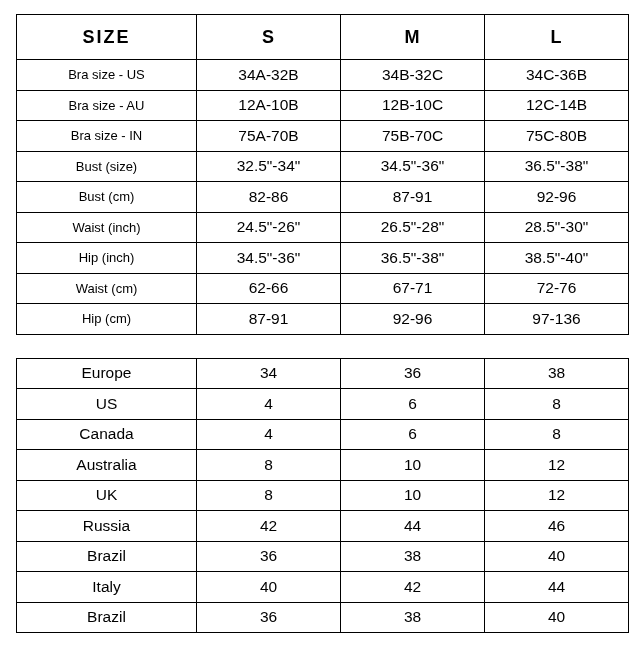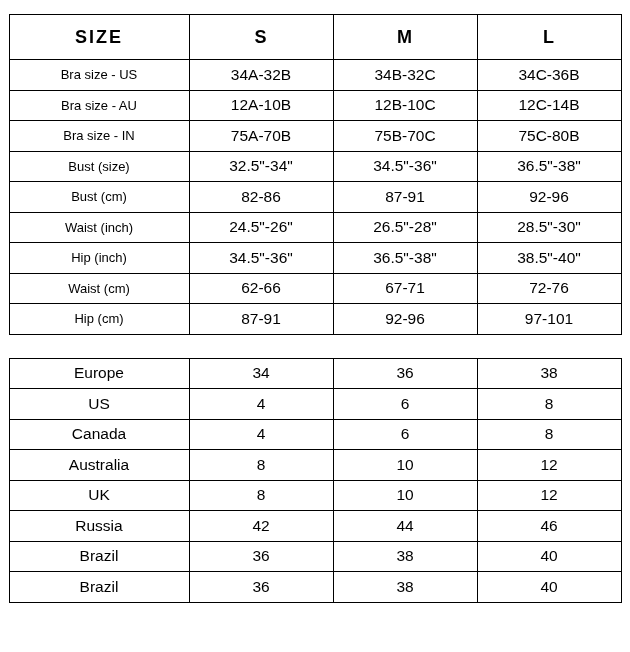--- a/index.html
+++ b/index.html
@@ -12,21 +12,21 @@
     height: 652px;
     font-family: "Liberation Sans", sans-serif;
     color: #111111;
     overflow: hidden;
   }
   .page {
     width: 630px;
     height: 525px;
     position: relative;
     box-sizing: border-box;
-    padding: 8px 8px 0 8px;
+    padding: 8px 8px 0 16px;
   }
   table {
     border-collapse: collapse;
     table-layout: fixed;
     width: 612px;
     margin: 0 auto;
     background: #ffffff;
   }
   table.size-table {
     margin-top: 6px;
@@ -139,21 +139,21 @@
       <tr class="data-row">
         <td class="rowlabel">Waist (cm)</td>
         <td>62-66</td>
         <td>67-71</td>
         <td>72-76</td>
       </tr>
       <tr class="data-row">
         <td class="rowlabel">Hip (cm)</td>
         <td>87-91</td>
         <td>92-96</td>
-        <td>97-101</td>
+        <td>97-136</td>
       </tr>
     </tbody>
   </table>
 
   <table class="intl-table">
     <colgroup>
       <col class="c-label">
         <col class="c-s">
         <col class="c-m">
         <col class="c-l">
@@ -195,20 +195,26 @@
         <td>44</td>
         <td>46</td>
       </tr>
       <tr>
         <td>Brazil</td>
         <td>36</td>
         <td>38</td>
         <td>40</td>
       </tr>
       <tr>
+        <td>Italy</td>
+        <td>40</td>
+        <td>42</td>
+        <td>44</td>
+      </tr>
+      <tr>
         <td>Brazil</td>
         <td>36</td>
         <td>38</td>
         <td>40</td>
       </tr>
     </tbody>
   </table>
 
 </div>
 

